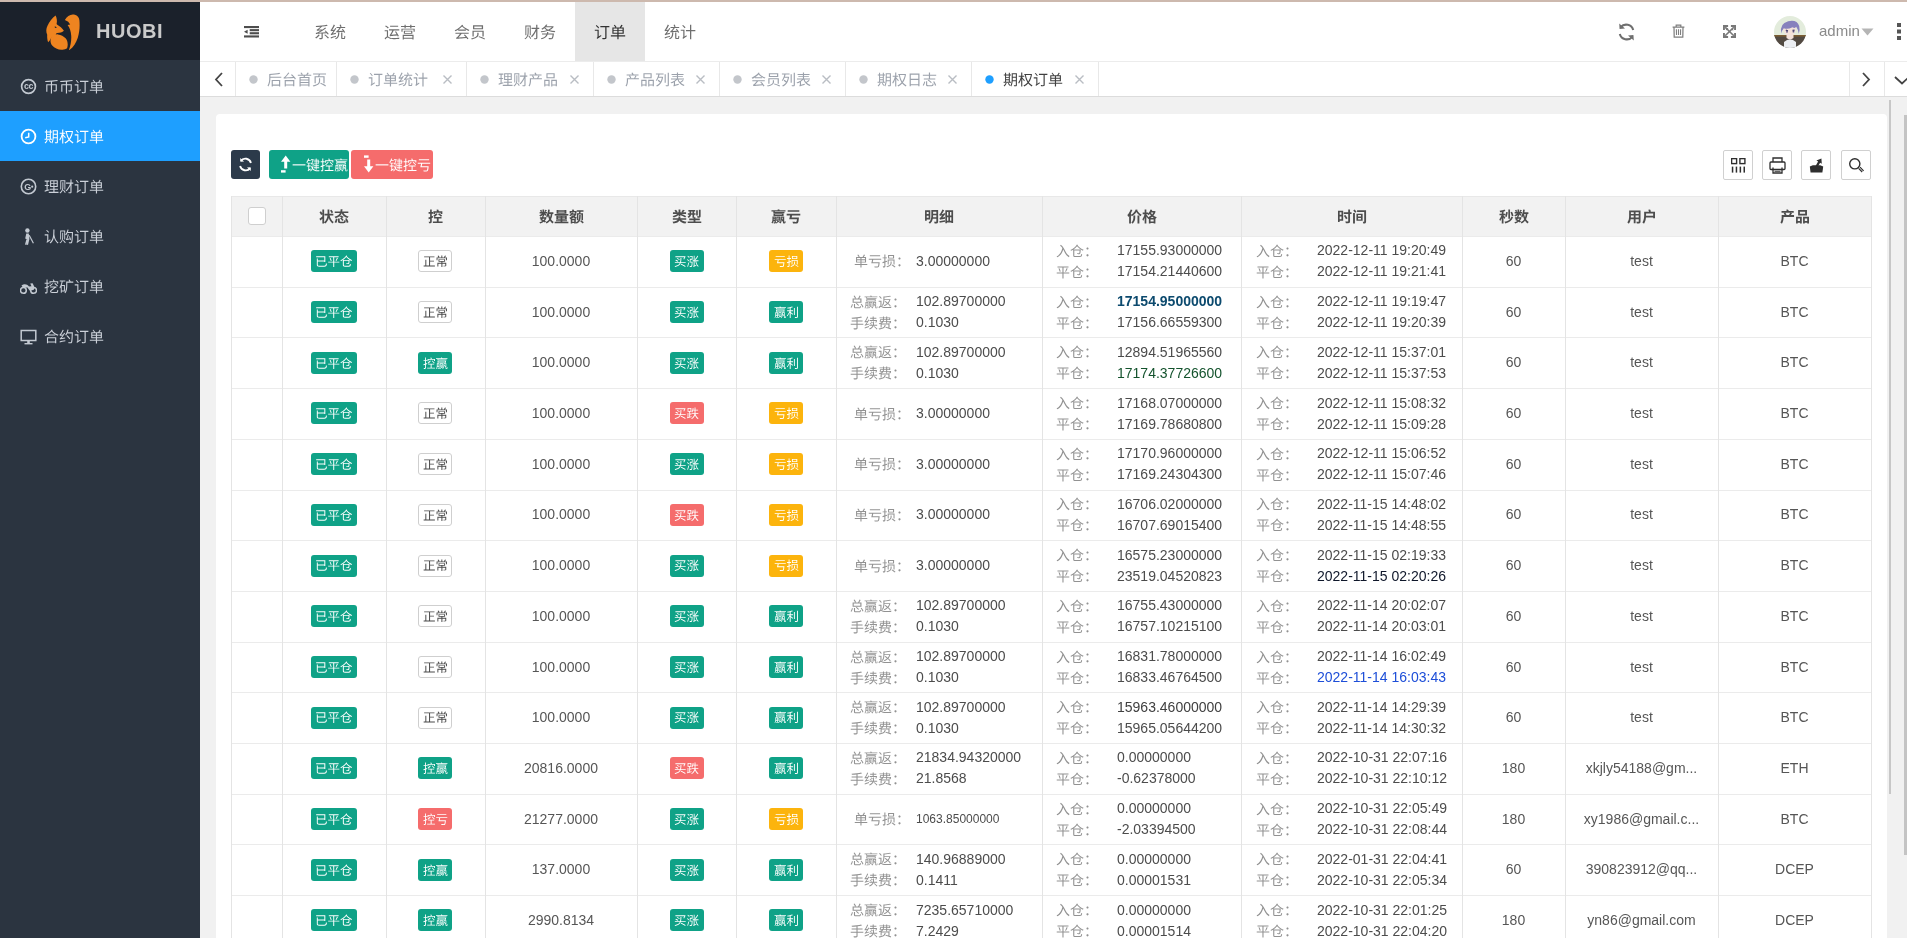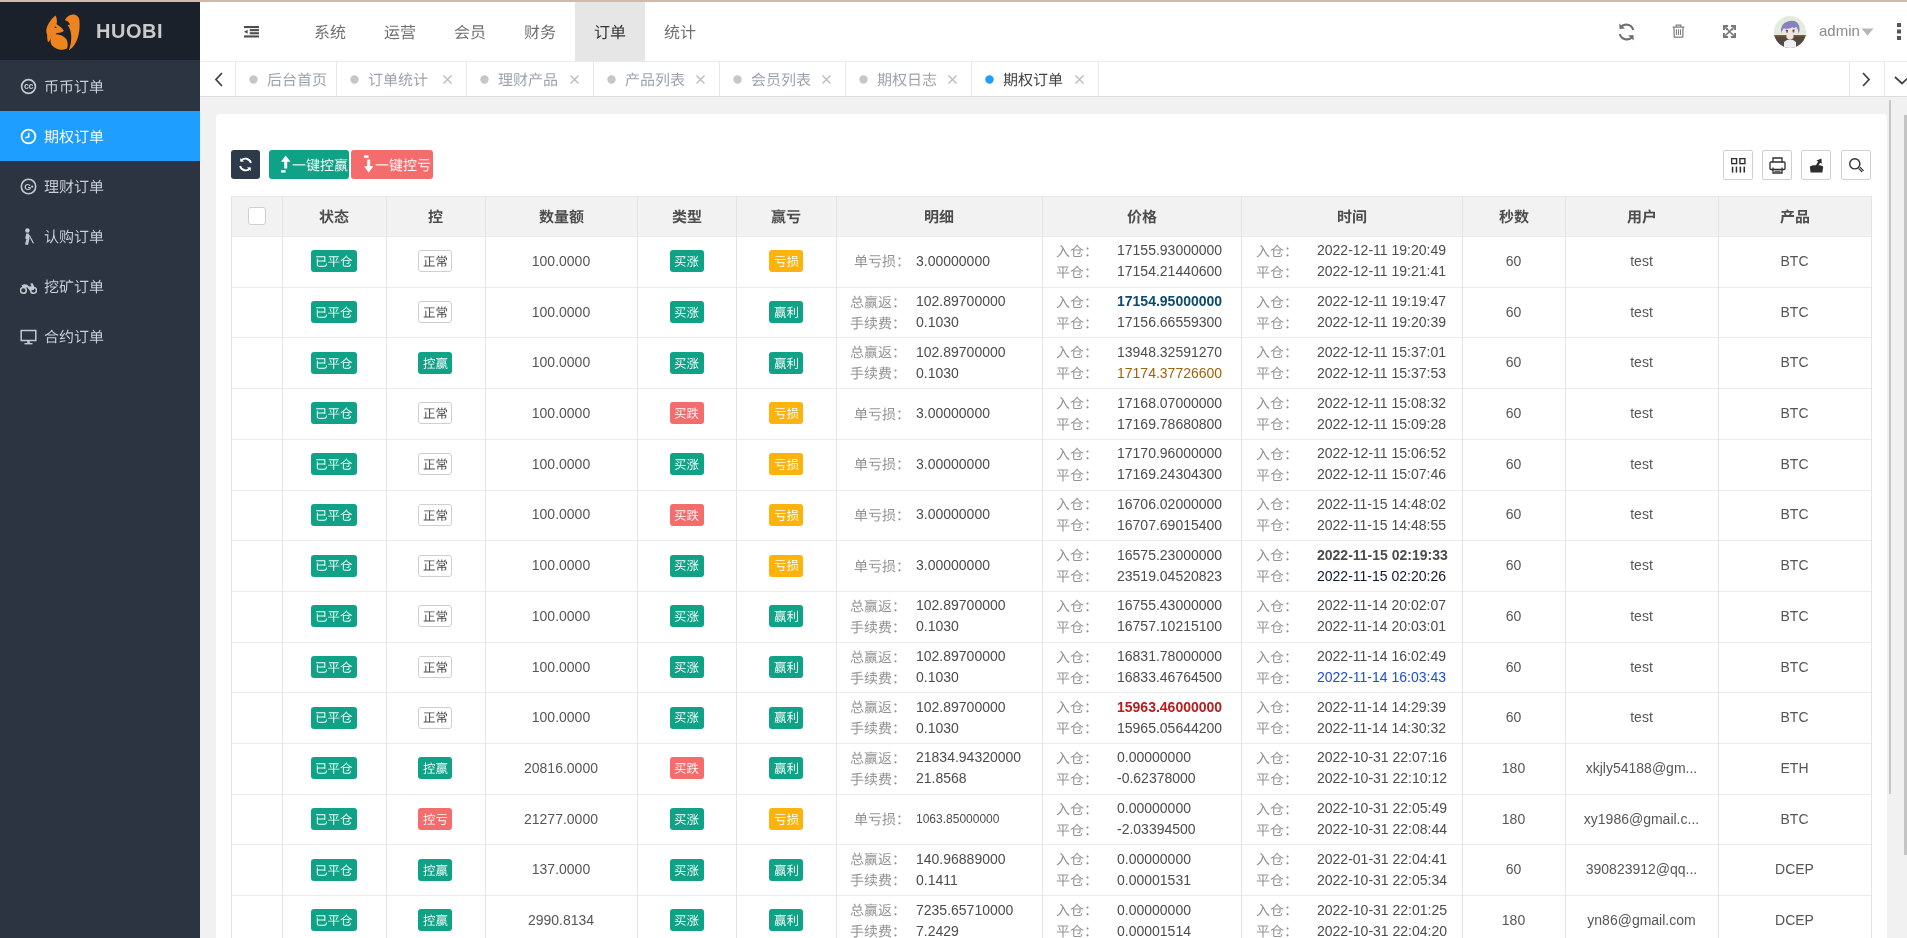--- a/index.html
+++ b/index.html
@@ -618,27 +618,27 @@
     <use href="#R7EED" x="1000"></use>
     <use href="#R8D39" x="2000"></use>
     <use href="#RFF1A" x="3000"></use>
   </svg>
 <div style="position:absolute;left:916px;top:362.8px;font-size:14px;font-weight:normal;color:#4c4c4c;line-height:21px;white-space:nowrap">0.1030</div>
 <svg style="position:absolute;left:1056px;top:345.2px" width="42" height="14" viewBox="0 0 3000 1000" fill="#929292">
     <use href="#R5165" x="0"></use>
     <use href="#R4ED3" x="1000"></use>
     <use href="#RFF1A" x="2000"></use>
   </svg>
-<div style="position:absolute;left:1117px;top:341.8px;font-size:14px;font-weight:normal;color:#4c4c4c;line-height:21px;white-space:nowrap">13948.32591270</div>
+<div style="position:absolute;left:1117px;top:341.8px;font-size:14px;font-weight:normal;color:#4c4c4c;line-height:21px;white-space:nowrap">12894.51965560</div>
 <svg style="position:absolute;left:1056px;top:366.2px" width="42" height="14" viewBox="0 0 3000 1000" fill="#929292">
     <use href="#R5E73" x="0"></use>
     <use href="#R4ED3" x="1000"></use>
     <use href="#RFF1A" x="2000"></use>
   </svg>
-<div style="position:absolute;left:1117px;top:362.8px;font-size:14px;font-weight:normal;color:#a16207;line-height:21px;white-space:nowrap">17174.37726600</div>
+<div style="position:absolute;left:1117px;top:362.8px;font-size:14px;font-weight:normal;color:#14532d;line-height:21px;white-space:nowrap">17174.37726600</div>
 <svg style="position:absolute;left:1256px;top:345.2px" width="42" height="14" viewBox="0 0 3000 1000" fill="#929292">
     <use href="#R5165" x="0"></use>
     <use href="#R4ED3" x="1000"></use>
     <use href="#RFF1A" x="2000"></use>
   </svg>
 <div style="position:absolute;left:1317px;top:341.8px;font-size:14px;font-weight:normal;color:#4c4c4c;line-height:21px;white-space:nowrap">2022-12-11 15:37:01</div>
 <svg style="position:absolute;left:1256px;top:366.2px" width="42" height="14" viewBox="0 0 3000 1000" fill="#929292">
     <use href="#R5E73" x="0"></use>
     <use href="#R4ED3" x="1000"></use>
     <use href="#RFF1A" x="2000"></use>
@@ -854,21 +854,21 @@
     <use href="#R5E73" x="0"></use>
     <use href="#R4ED3" x="1000"></use>
     <use href="#RFF1A" x="2000"></use>
   </svg>
 <div style="position:absolute;left:1117px;top:565.6px;font-size:14px;font-weight:normal;color:#4c4c4c;line-height:21px;white-space:nowrap">23519.04520823</div>
 <svg style="position:absolute;left:1256px;top:548.1px" width="42" height="14" viewBox="0 0 3000 1000" fill="#929292">
     <use href="#R5165" x="0"></use>
     <use href="#R4ED3" x="1000"></use>
     <use href="#RFF1A" x="2000"></use>
   </svg>
-<div style="position:absolute;left:1317px;top:544.6px;font-size:14px;font-weight:bold;color:#4c4c4c;line-height:21px;white-space:nowrap">2022-11-15 02:19:33</div>
+<div style="position:absolute;left:1317px;top:544.6px;font-size:14px;font-weight:normal;color:#4c4c4c;line-height:21px;white-space:nowrap">2022-11-15 02:19:33</div>
 <svg style="position:absolute;left:1256px;top:569.1px" width="42" height="14" viewBox="0 0 3000 1000" fill="#929292">
     <use href="#R5E73" x="0"></use>
     <use href="#R4ED3" x="1000"></use>
     <use href="#RFF1A" x="2000"></use>
   </svg>
 <div style="position:absolute;left:1317px;top:565.6px;font-size:14px;font-weight:normal;color:#0f172a;line-height:21px;white-space:nowrap">2022-11-15 02:20:26</div>
 <div style="position:absolute;left:1363.5px;top:555.1px;width:300px;text-align:center;font-size:14px;font-weight:normal;color:#565656;line-height:21px;white-space:nowrap">60</div>
 <div style="position:absolute;left:1491.5px;top:555.1px;width:300px;text-align:center;font-size:14px;font-weight:normal;color:#565656;line-height:21px;white-space:nowrap">test</div>
 <div style="position:absolute;left:1644.5px;top:555.1px;width:300px;text-align:center;font-size:14px;font-weight:normal;color:#565656;line-height:21px;white-space:nowrap">BTC</div>
 <div class="abs" style="left:311px;top:605px;width:46px;height:22px;background:#0fa287;border-radius:3px"></div>
@@ -1031,21 +1031,21 @@
     <use href="#R7EED" x="1000"></use>
     <use href="#R8D39" x="2000"></use>
     <use href="#RFF1A" x="3000"></use>
   </svg>
 <div style="position:absolute;left:916px;top:717.6px;font-size:14px;font-weight:normal;color:#4c4c4c;line-height:21px;white-space:nowrap">0.1030</div>
 <svg style="position:absolute;left:1056px;top:700.1px" width="42" height="14" viewBox="0 0 3000 1000" fill="#929292">
     <use href="#R5165" x="0"></use>
     <use href="#R4ED3" x="1000"></use>
     <use href="#RFF1A" x="2000"></use>
   </svg>
-<div style="position:absolute;left:1117px;top:696.6px;font-size:14px;font-weight:bold;color:#b91c1c;line-height:21px;white-space:nowrap">15963.46000000</div>
+<div style="position:absolute;left:1117px;top:696.6px;font-size:14px;font-weight:normal;color:#404040;line-height:21px;white-space:nowrap">15963.46000000</div>
 <svg style="position:absolute;left:1056px;top:721.1px" width="42" height="14" viewBox="0 0 3000 1000" fill="#929292">
     <use href="#R5E73" x="0"></use>
     <use href="#R4ED3" x="1000"></use>
     <use href="#RFF1A" x="2000"></use>
   </svg>
 <div style="position:absolute;left:1117px;top:717.6px;font-size:14px;font-weight:normal;color:#4c4c4c;line-height:21px;white-space:nowrap">15965.05644200</div>
 <svg style="position:absolute;left:1256px;top:700.1px" width="42" height="14" viewBox="0 0 3000 1000" fill="#929292">
     <use href="#R5165" x="0"></use>
     <use href="#R4ED3" x="1000"></use>
     <use href="#RFF1A" x="2000"></use>

